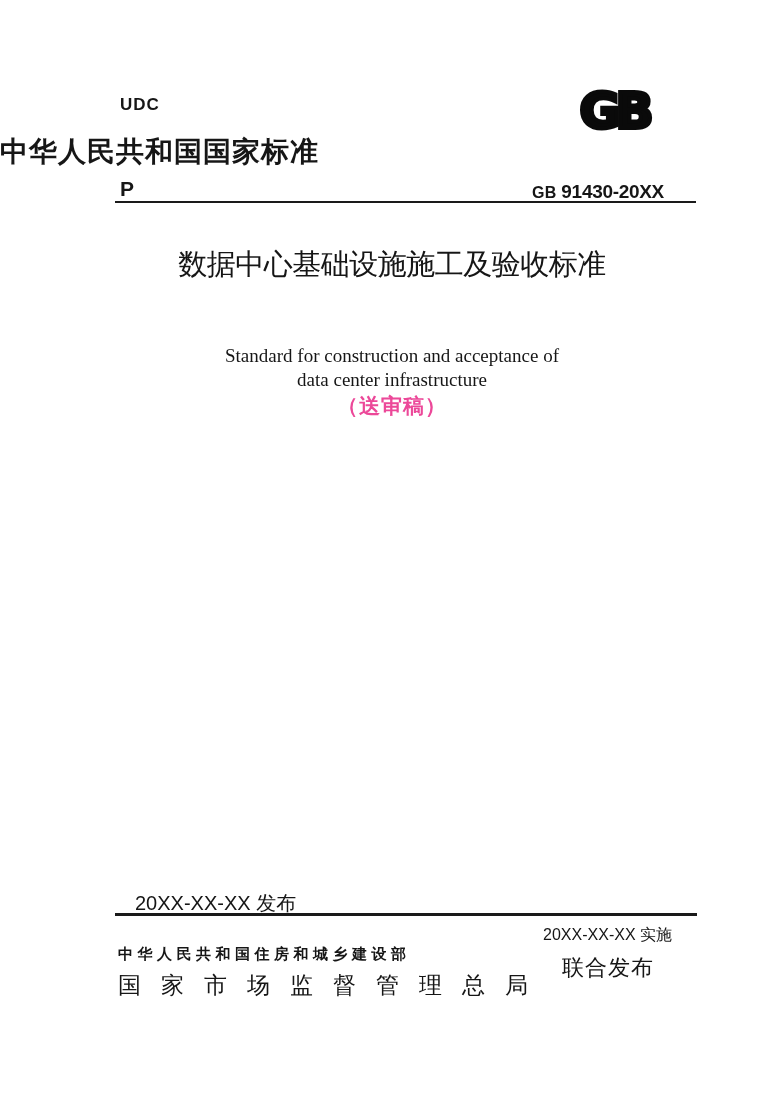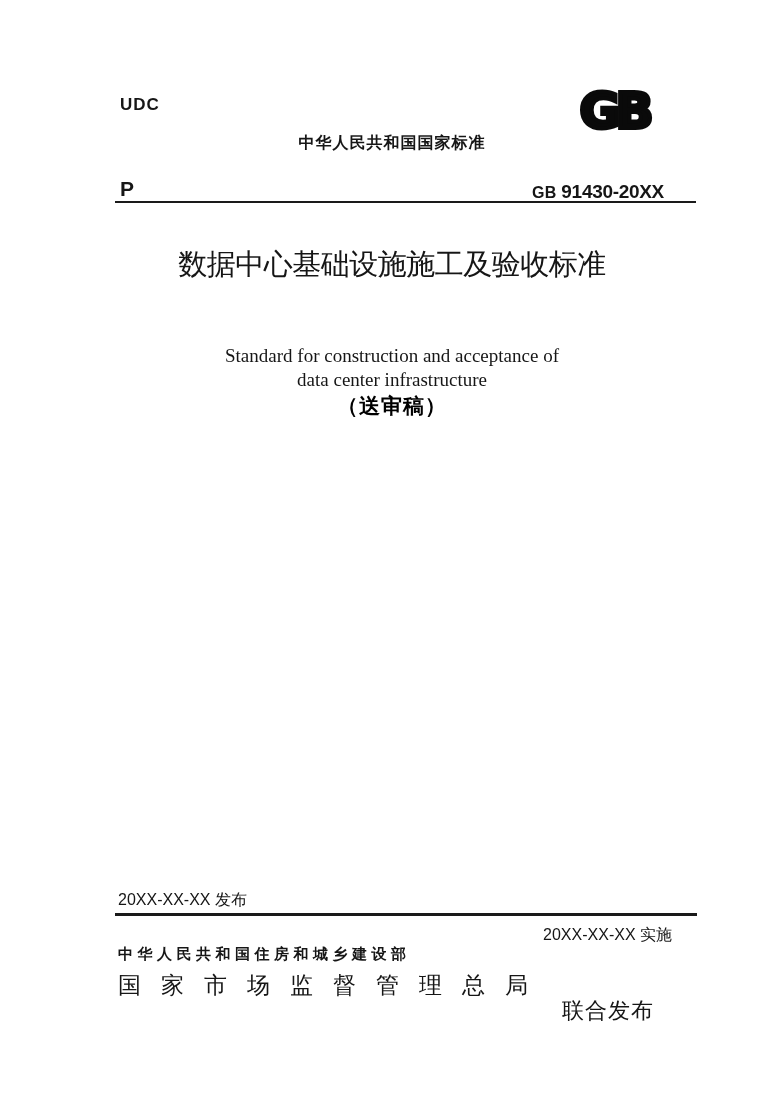--- a/index.html
+++ b/index.html
@@ -23,22 +23,22 @@
     left: 120px; top: 95px;
     font-size: 17px; font-weight: 600;
     letter-spacing: 1px;
   }
   .gb-logo {
     left: 566px; top: 80px;
     width: 96px; height: 58px;
   }
   .national-standard {
     left: 0; right: 0; top: 133px;
-    text-align: center;
-    font-size: 16px; font-weight: 700;
+    text-align: left;
+    font-size: 28px; font-weight: 700;
     letter-spacing: 1px;
   }
   .p-label {
     left: 120px; top: 177px;
     font-size: 21px; font-weight: 600;
   }
   .standard-code {
     top: 181px; right: 120px;
     white-space: nowrap;
   }
@@ -77,22 +77,22 @@
   }
   .draft-badge {
     left: 0; right: 0; top: 392px;
     text-align: center;
     font-size: 21px; font-weight: 700;
     letter-spacing: 1px;
   }
 
   
   .issue-date {
-    left: 118px; top: 890px;
-    font-size: 16px; font-weight: 500;
+    left: 135px; top: 890px;
+    font-size: 20px; font-weight: 500;
   }
   .implement-date {
     top: 890px; right: 112px;
     font-size: 16px; font-weight: 500; margin-top: 35px;
   }
   .rule-bottom {
     left: 115px; top: 913px;
     width: 582px; height: 3px;
   }
   .publisher-1 {
@@ -106,21 +106,20 @@
     font-size: 23px; font-weight: 500;
     letter-spacing: 20px;
     white-space: nowrap;
     text-align: center;
   }
   .joint-label {
     left: 562px; top: 953px;
     font-size: 22px; font-weight: 500;
     letter-spacing: 1px;
     white-space: nowrap;
-    margin-top: 43px;
   }
 </style>
 </head>
 <body>
 
 <div class="page">
 
   <div class="abs udc">UDC</div>
 
   <div class="abs gb-logo">
@@ -140,21 +139,21 @@
 
   <div class="abs rule rule-top"></div>
 
   <h1 class="abs title-cn">数据中心基础设施施工及验收标准</h1>
 
   <div class="abs title-en">
     <div>Standard for construction and acceptance of</div>
     <div>data center infrastructure</div>
   </div>
 
-  <div class="abs draft-badge" style="color: #000000;">（送审稿）</div>
+  <div class="abs draft-badge" style="color: #ec4899;">（送审稿）</div>
 
   <div class="abs issue-date">20XX-XX-XX 发布</div>
   <div class="abs implement-date">20XX-XX-XX 实施</div>
 
   <div class="abs rule rule-bottom"></div>
 
   <div class="abs publisher-1">中华人民共和国住房和城乡建设部</div>
   <div class="abs publisher-2">国家市场监督管理总局</div>
   <div class="abs joint-label">联合发布</div>
 

